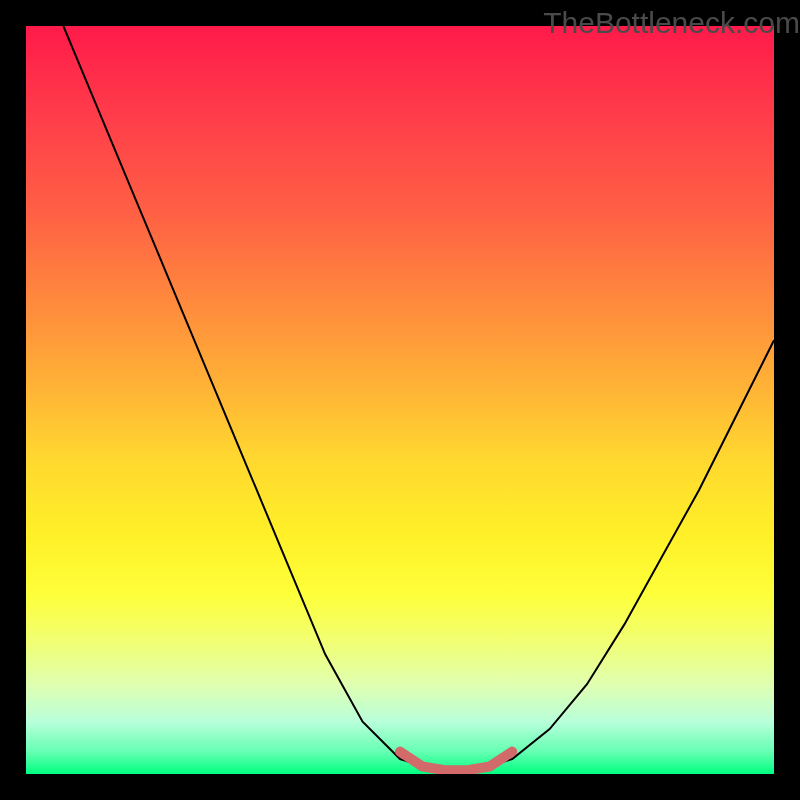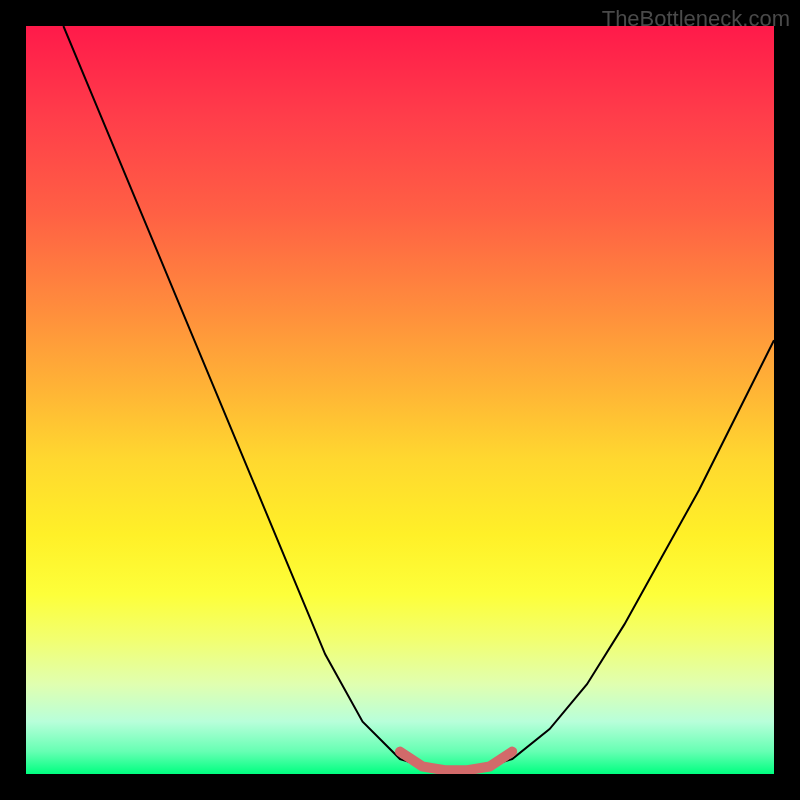--- a/index.html
+++ b/index.html
@@ -7,23 +7,23 @@
     padding: 0;
     width: 800px;
     height: 800px;
     background: #000;
     position: relative;
     overflow: hidden;
   }
   .watermark {
     position: absolute;
     top: 6px;
-    right: 10px;
+    right: 0;
     font-family: Arial, Helvetica, sans-serif;
-    font-size: 22px;
+    font-size: 30px;
     color: #4a4a4a;
     font-weight: 500;
     z-index: 10;
   }
   .plot-area {
     position: absolute;
     left: 26px;
     top: 26px;
     width: 748px;
     height: 748px;

